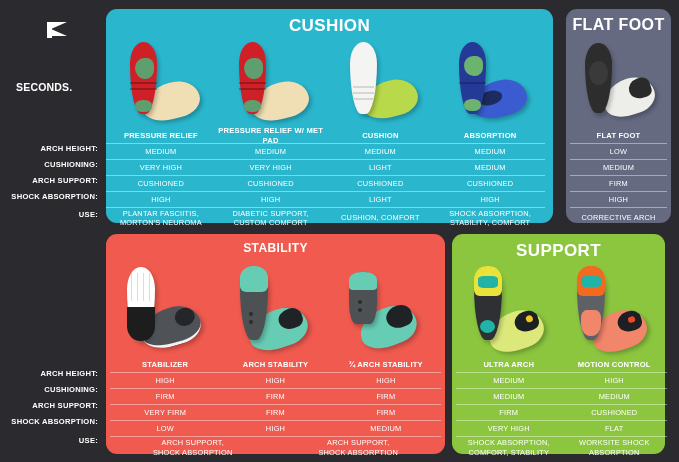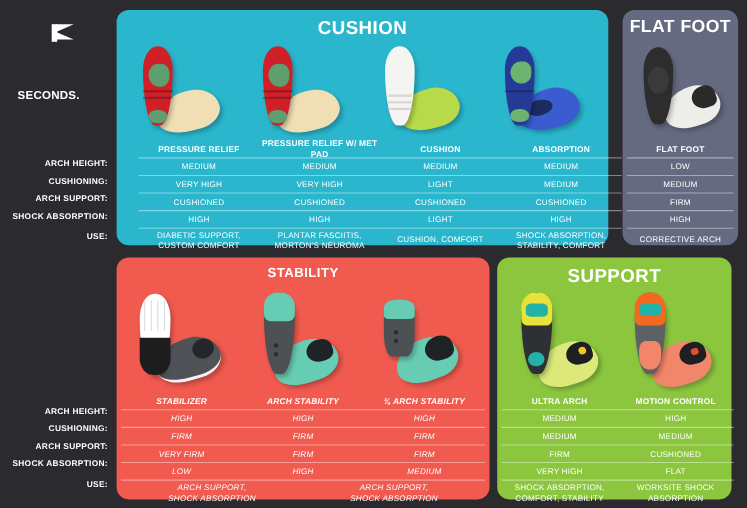--- a/index.html
+++ b/index.html
@@ -191,21 +191,21 @@
           <div style="position:absolute;left:8px;top:8px;width:24px;height:14px;background:#1d2c5e;border-radius:50%"></div>
         </div>
         <div class="insole shadowed" style="left:16px;top:3px;width:27px;height:72px;background:#243a96;">
           <div class="arch" style="left:5px;top:14px;width:19px;height:20px;background:#6bb36f;"></div>
           <div class="heelpad" style="left:5px;top:57px;width:17px;height:12px;background:#6bb36f;border-radius:45%;"></div>
           <div style="position:absolute;left:0;top:40px;width:27px;height:2px;background:rgba(0,0,0,.22)"></div>
         </div>
       </div>
     </div>
 
-    <div class="tbl" style="left:20px; top:119px; width:439px;justify-content:space-between;">
+    <div class="tbl" style="left:0; top:119px; width:439px;justify-content:space-between;">
       <div class="trow head" style="height:15px;">
         <div class="tcell">PRESSURE RELIEF</div>
         <div class="tcell">PRESSURE RELIEF W/ MET PAD</div>
         <div class="tcell">CUSHION</div>
         <div class="tcell">ABSORPTION</div>
       </div>
       <div class="trow" style="height:16px;">
         <div class="tcell">MEDIUM</div>
         <div class="tcell">MEDIUM</div>
         <div class="tcell">MEDIUM</div>
@@ -223,24 +223,24 @@
         <div class="tcell">CUSHIONED</div>
         <div class="tcell">CUSHIONED</div>
       </div>
       <div class="trow" style="height:16px;">
         <div class="tcell">HIGH</div>
         <div class="tcell">HIGH</div>
         <div class="tcell">LIGHT</div>
         <div class="tcell">HIGH</div>
       </div>
       <div class="trow" style="height:21px;">
+        <div class="tcell">PLANTAR FASCIITIS,
+MORTON'S NEUROMA</div>
         <div class="tcell">DIABETIC SUPPORT,
 CUSTOM COMFORT</div>
-        <div class="tcell">PLANTAR FASCIITIS,
-MORTON'S NEUROMA</div>
         <div class="tcell">CUSHION, COMFORT</div>
         <div class="tcell">SHOCK ABSORPTION,
 STABILITY, COMFORT</div>
       </div>
     </div>
   </div>
 
   <div class="panel p-flatfoot" style="left:566px; top:9px; width:105px; height:214px;">
     <div class="panel-title" style="margin-top:7px; font-size:16px;">FLAT FOOT</div>
 
@@ -319,21 +319,21 @@
           <div style="position:absolute;right:2px;top:2px;width:26px;height:22px;background:#1f2326;border-radius:50% 45% 35% 50%"></div>
         </div>
         <div class="insole shadowed" style="left:16px;top:8px;width:28px;height:52px;background:#4d5154;border-radius:44% 44% 26% 26%/26% 26% 40% 40%;">
           <div style="position:absolute;left:0;top:0;width:28px;height:18px;background:#67ccb4;border-radius:44% 44% 16% 16%"></div>
           <div style="position:absolute;left:9px;top:28px;width:4px;height:4px;background:#2a2c2e;border-radius:50%"></div>
           <div style="position:absolute;left:9px;top:36px;width:4px;height:4px;background:#2a2c2e;border-radius:50%"></div>
         </div>
       </div>
     </div>
 
-    <div class="tbl" style="left:4px; top:123px; width:331px;font-style:italic;">
+    <div class="tbl" style="left:4px; top:123px; width:331px;">
       <div class="trow head" style="height:15px;">
         <div class="tcell">STABILIZER</div>
         <div class="tcell">ARCH STABILITY</div>
         <div class="tcell">¾ ARCH STABILITY</div>
       </div>
       <div class="trow" style="height:16px;">
         <div class="tcell">HIGH</div>
         <div class="tcell">HIGH</div>
         <div class="tcell">HIGH</div>
       </div>

